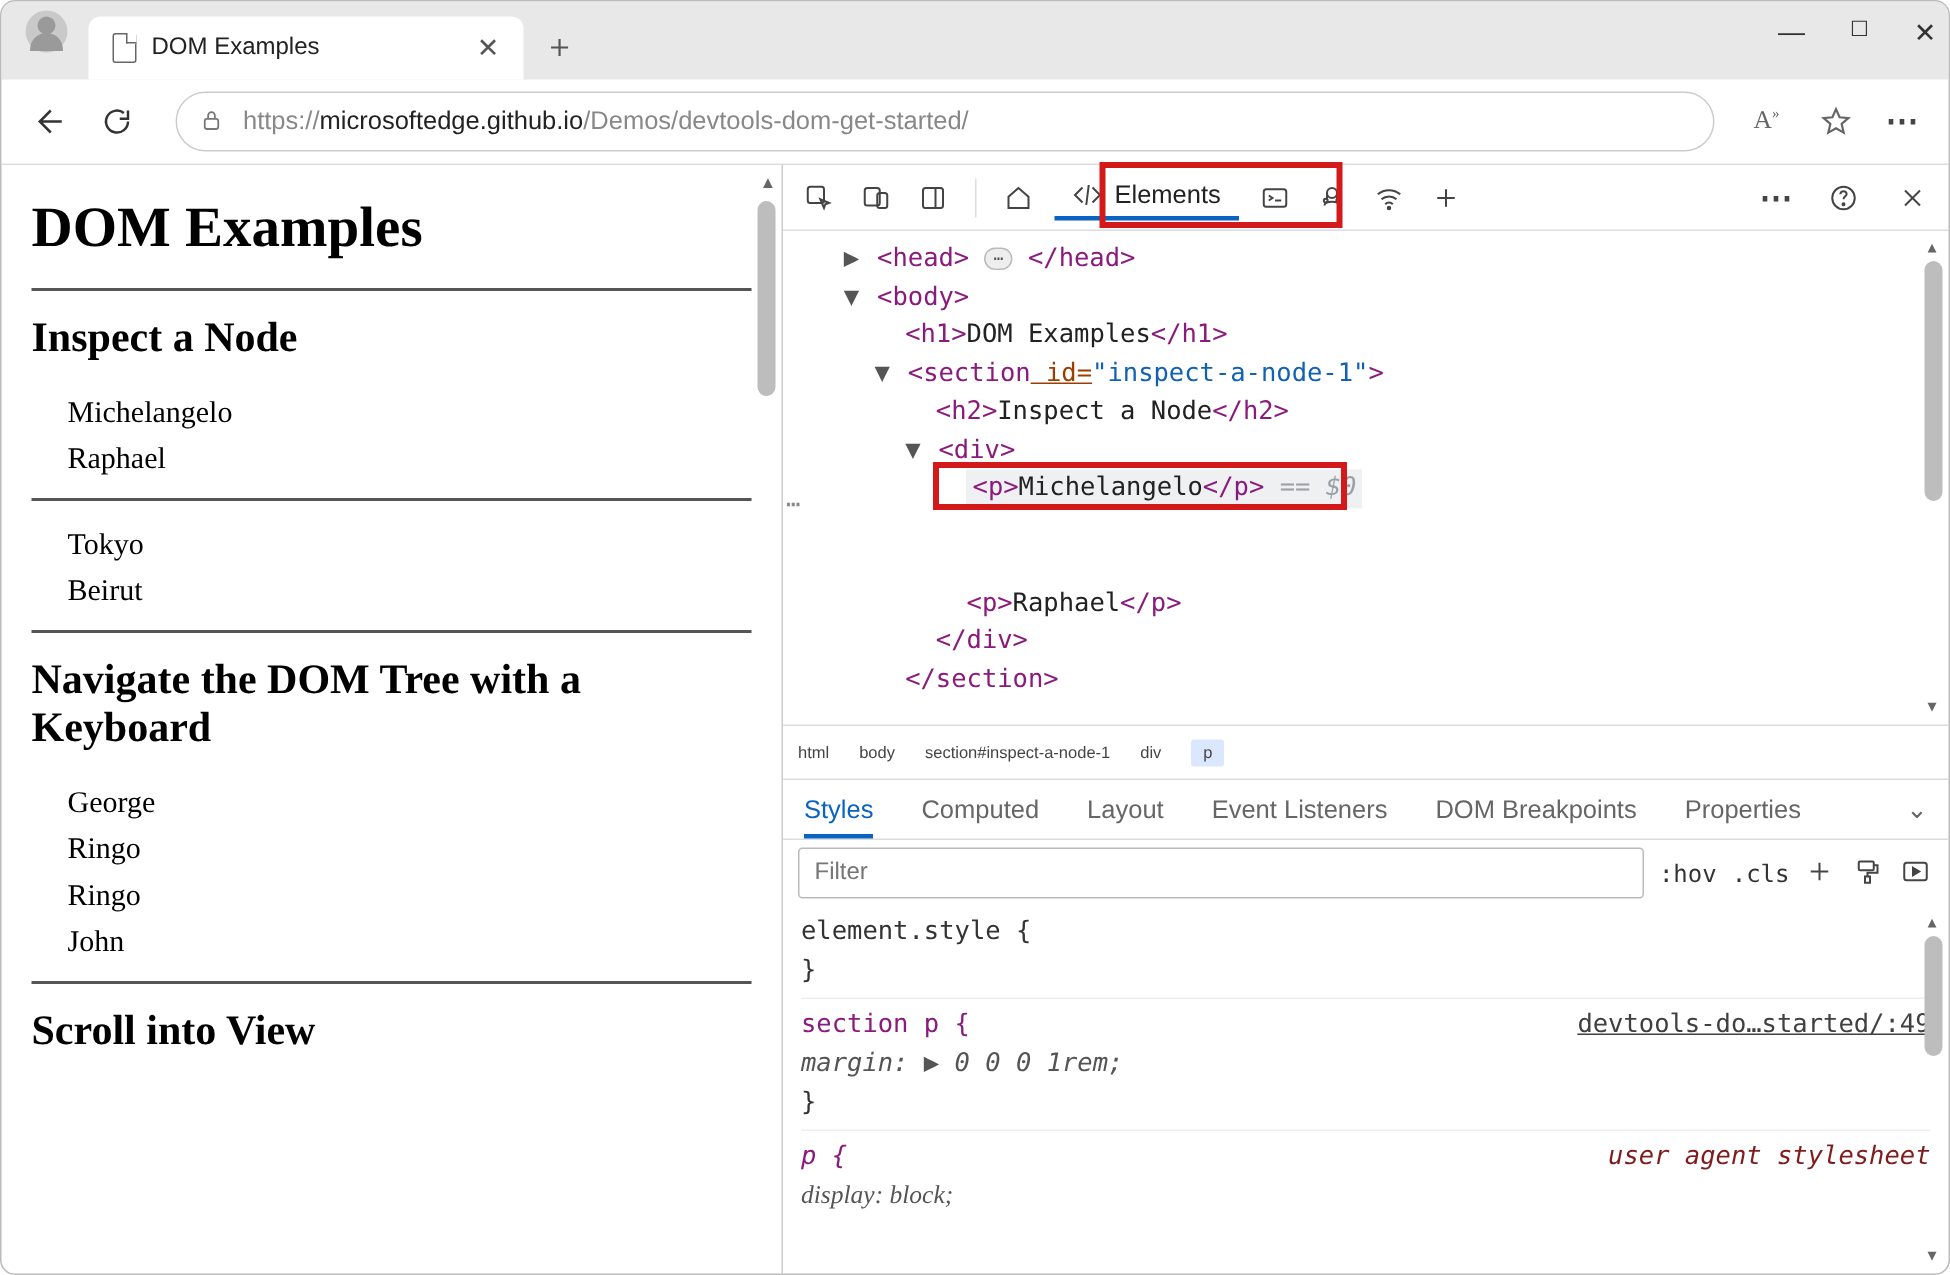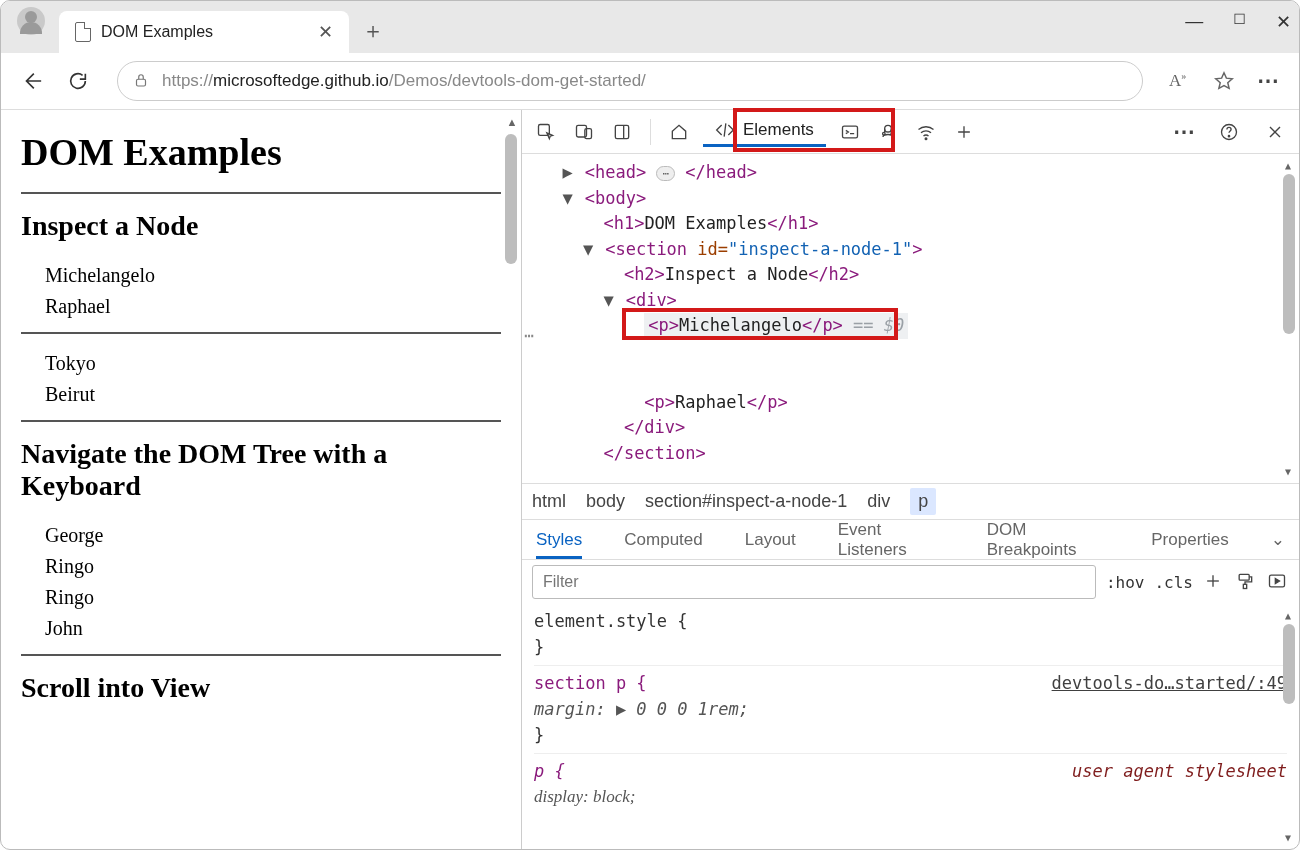--- a/index.html
+++ b/index.html
@@ -49,36 +49,36 @@
   .dt-toolbar .tico{width:28px;height:28px;display:flex;align-items:center;justify-content:center;color:#444;cursor:pointer;}
   .dt-toolbar svg{width:20px;height:20px;stroke:#444;fill:none;stroke-width:1.6;}
   .dt-sep{width:1px;height:26px;background:#ddd;margin:0 4px;}
   .elements-tab{display:flex;align-items:center;gap:8px;padding:4px 12px;border-bottom:3px solid #0a63c2;cursor:pointer;}
   .elements-tab span{font-size:17px;color:#222;}
   .dt-right{margin-left:auto;display:flex;gap:18px;align-items:center;}
   
   .dom-tree{flex:0 0 330px;overflow:hidden;position:relative;font-family:Consolas,Menlo,monospace;font-size:17px;line-height:1.5;padding:6px 0 0 20px;color:#333;border-bottom:1px solid #ddd;}
   .dom-tree .row{white-space:pre;}
   .tag{color:#8a1b7c;}
-  .attr{color:#9b3e00;}
+  .attr{color:#9b3e00;text-decoration:underline;}
   .val{color:#1262b3;}
   .txt{color:#222;}
   .tri{display:inline-block;width:12px;color:#555;}
   .selrow{background:#eef0f2;display:inline-block;padding:0 4px;}
   .selref{color:#9aa0a6;font-style:italic;}
   .pill{display:inline-block;border:1px solid #bbb;background:#eee;border-radius:9px;padding:0 5px;font-size:11px;line-height:13px;vertical-align:middle;color:#555;}
   .handle{position:absolute;left:2px;top:170px;color:#888;font-size:16px;letter-spacing:1px;}
   .dom-scroll{position:absolute;right:2px;top:4px;width:14px;bottom:4px;}
   .dom-scroll .thumb{position:absolute;top:16px;width:12px;height:160px;background:#bdbdbd;border-radius:6px;}
   
-  .crumb{height:36px;border-bottom:1px solid #ddd;display:flex;align-items:center;padding:0 10px;font-size:18px;gap:20px;color:#444;}
+  .crumb{height:36px;border-bottom:1px solid #ddd;display:flex;align-items:center;padding:0 10px;font-size:11px;gap:20px;color:#444;}
   .crumb span{cursor:pointer;}
   .crumb .sel{background:#dbe7ff;padding:3px 8px;border-radius:2px;}
   
-  .stabs{height:40px;border-bottom:1px solid #ddd;display:flex;align-items:center;gap:42px;padding:0 14px;font-size:17px;color:#666;}
+  .stabs{height:40px;border-bottom:1px solid #ddd;display:flex;align-items:center;gap:32px;padding:0 14px;font-size:17px;color:#666;}
   .stabs .act{color:#0a63c2;border-bottom:3px solid #0a63c2;padding-bottom:6px;margin-bottom:-9px;}
   .stabs .chev{margin-left:auto;cursor:pointer;}
   
   .stools{height:44px;display:flex;align-items:center;padding:6px 10px;gap:10px;position:relative;}
   .stools input{flex:1;height:34px;border:1px solid #bbb;border-radius:3px;padding:0 10px;font-size:16px;color:#888;}
   .stools .mini{font-family:Consolas,monospace;font-size:16px;color:#333;cursor:pointer;}
   .stools .micon{width:22px;height:22px;cursor:pointer;color:#444;}
   .stools svg{width:20px;height:20px;stroke:#444;fill:none;stroke-width:1.6;}
   
   .sbody{flex:1;overflow:hidden;font-family:Consolas,Menlo,monospace;font-size:17px;line-height:1.55;padding:4px 12px;position:relative;color:#333;}

